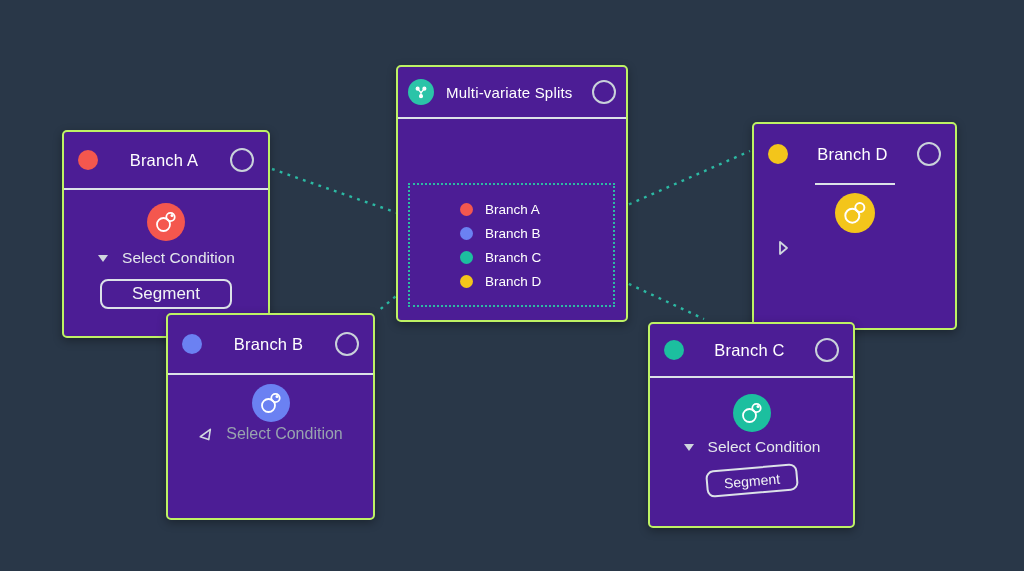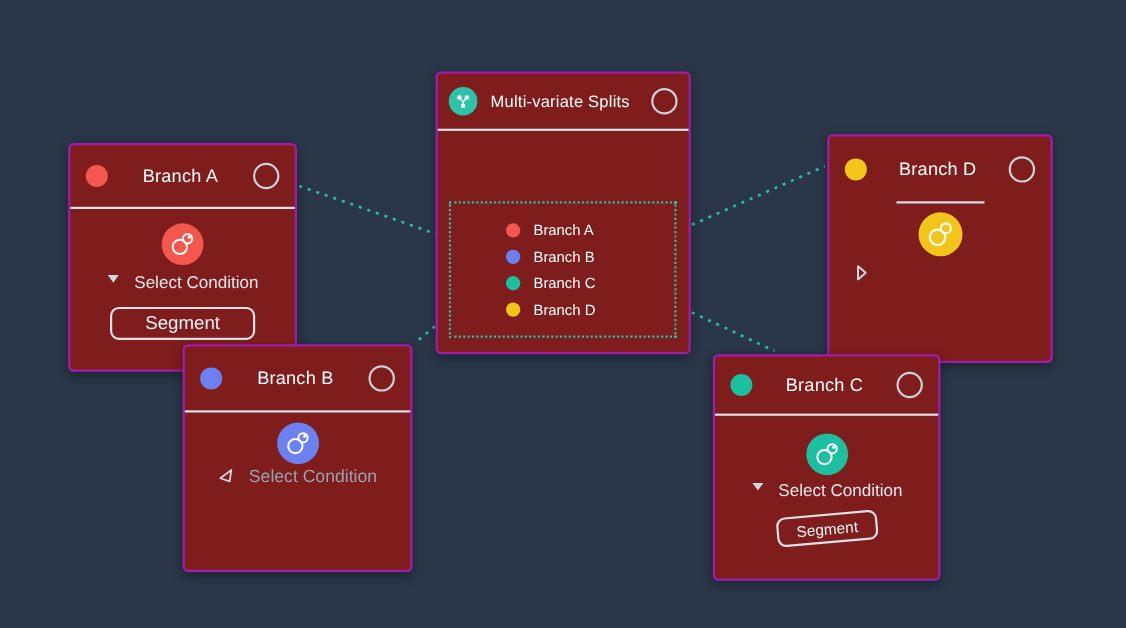--- a/index.html
+++ b/index.html
@@ -1,30 +1,30 @@
 <!DOCTYPE html>
 <html><head>
 <meta charset="utf-8">
 <style>
   html,body{margin:0;padding:0;background:#293748;}
   .canvas{position:relative;width:1024px;height:571px;background:#293748;overflow:hidden;
           font-family:"Liberation Sans",sans-serif;}
   .connector-svg{position:absolute;left:0;top:0;pointer-events:none;}
 
-  .card{position:absolute;background:#7f1d1d;border:2px solid #a21caf;border-radius:5px;
+  .card{position:absolute;background:#4c1d95;border:2px solid #bef264;border-radius:5px;
         box-sizing:border-box;box-shadow:0 3px 10px rgba(0,0,0,.32);}
   .card-header{display:flex;align-items:center;box-sizing:border-box;padding:0 14px;}
   .hdr-border{border-bottom:2px solid #dce2e8;}
   .dot{width:20px;height:20px;border-radius:50%;flex:0 0 auto;}
   .card-title{flex:1;text-align:center;color:#ffffff;font-size:16.5px;letter-spacing:.2px;}
   .ring{width:20px;height:20px;border:2px solid #c9d2da;border-radius:50%;flex:0 0 auto;
         background:transparent;}
   .node-icon{width:38px;height:38px;border-radius:50%;display:flex;align-items:center;
              justify-content:center;}
-  .select-row{display:flex;gap:13px;color:#e4e8ec;font-size:15.5px;}
+  .select-row{display:flex;align-items:center;gap:13px;color:#e4e8ec;font-size:15.5px;}
   .segment-btn{display:flex;align-items:center;justify-content:center;background:transparent;
                border:2px solid #dce2e8;border-radius:8px;color:#f1f4f6;cursor:pointer;
                font-family:"Liberation Sans",sans-serif;box-sizing:border-box;}
 
   
   #card-a{left:62px;top:130px;width:208px;height:208px;}
   #card-a .card-header{height:58px;}
   #card-a .node-icon{position:absolute;left:50%;top:71px;transform:translateX(-50%);}
   #card-a .select-row{position:absolute;top:117px;left:0;right:0;justify-content:center;}
   #card-a .segment-btn{position:absolute;top:147px;left:50%;transform:translateX(-50%);

